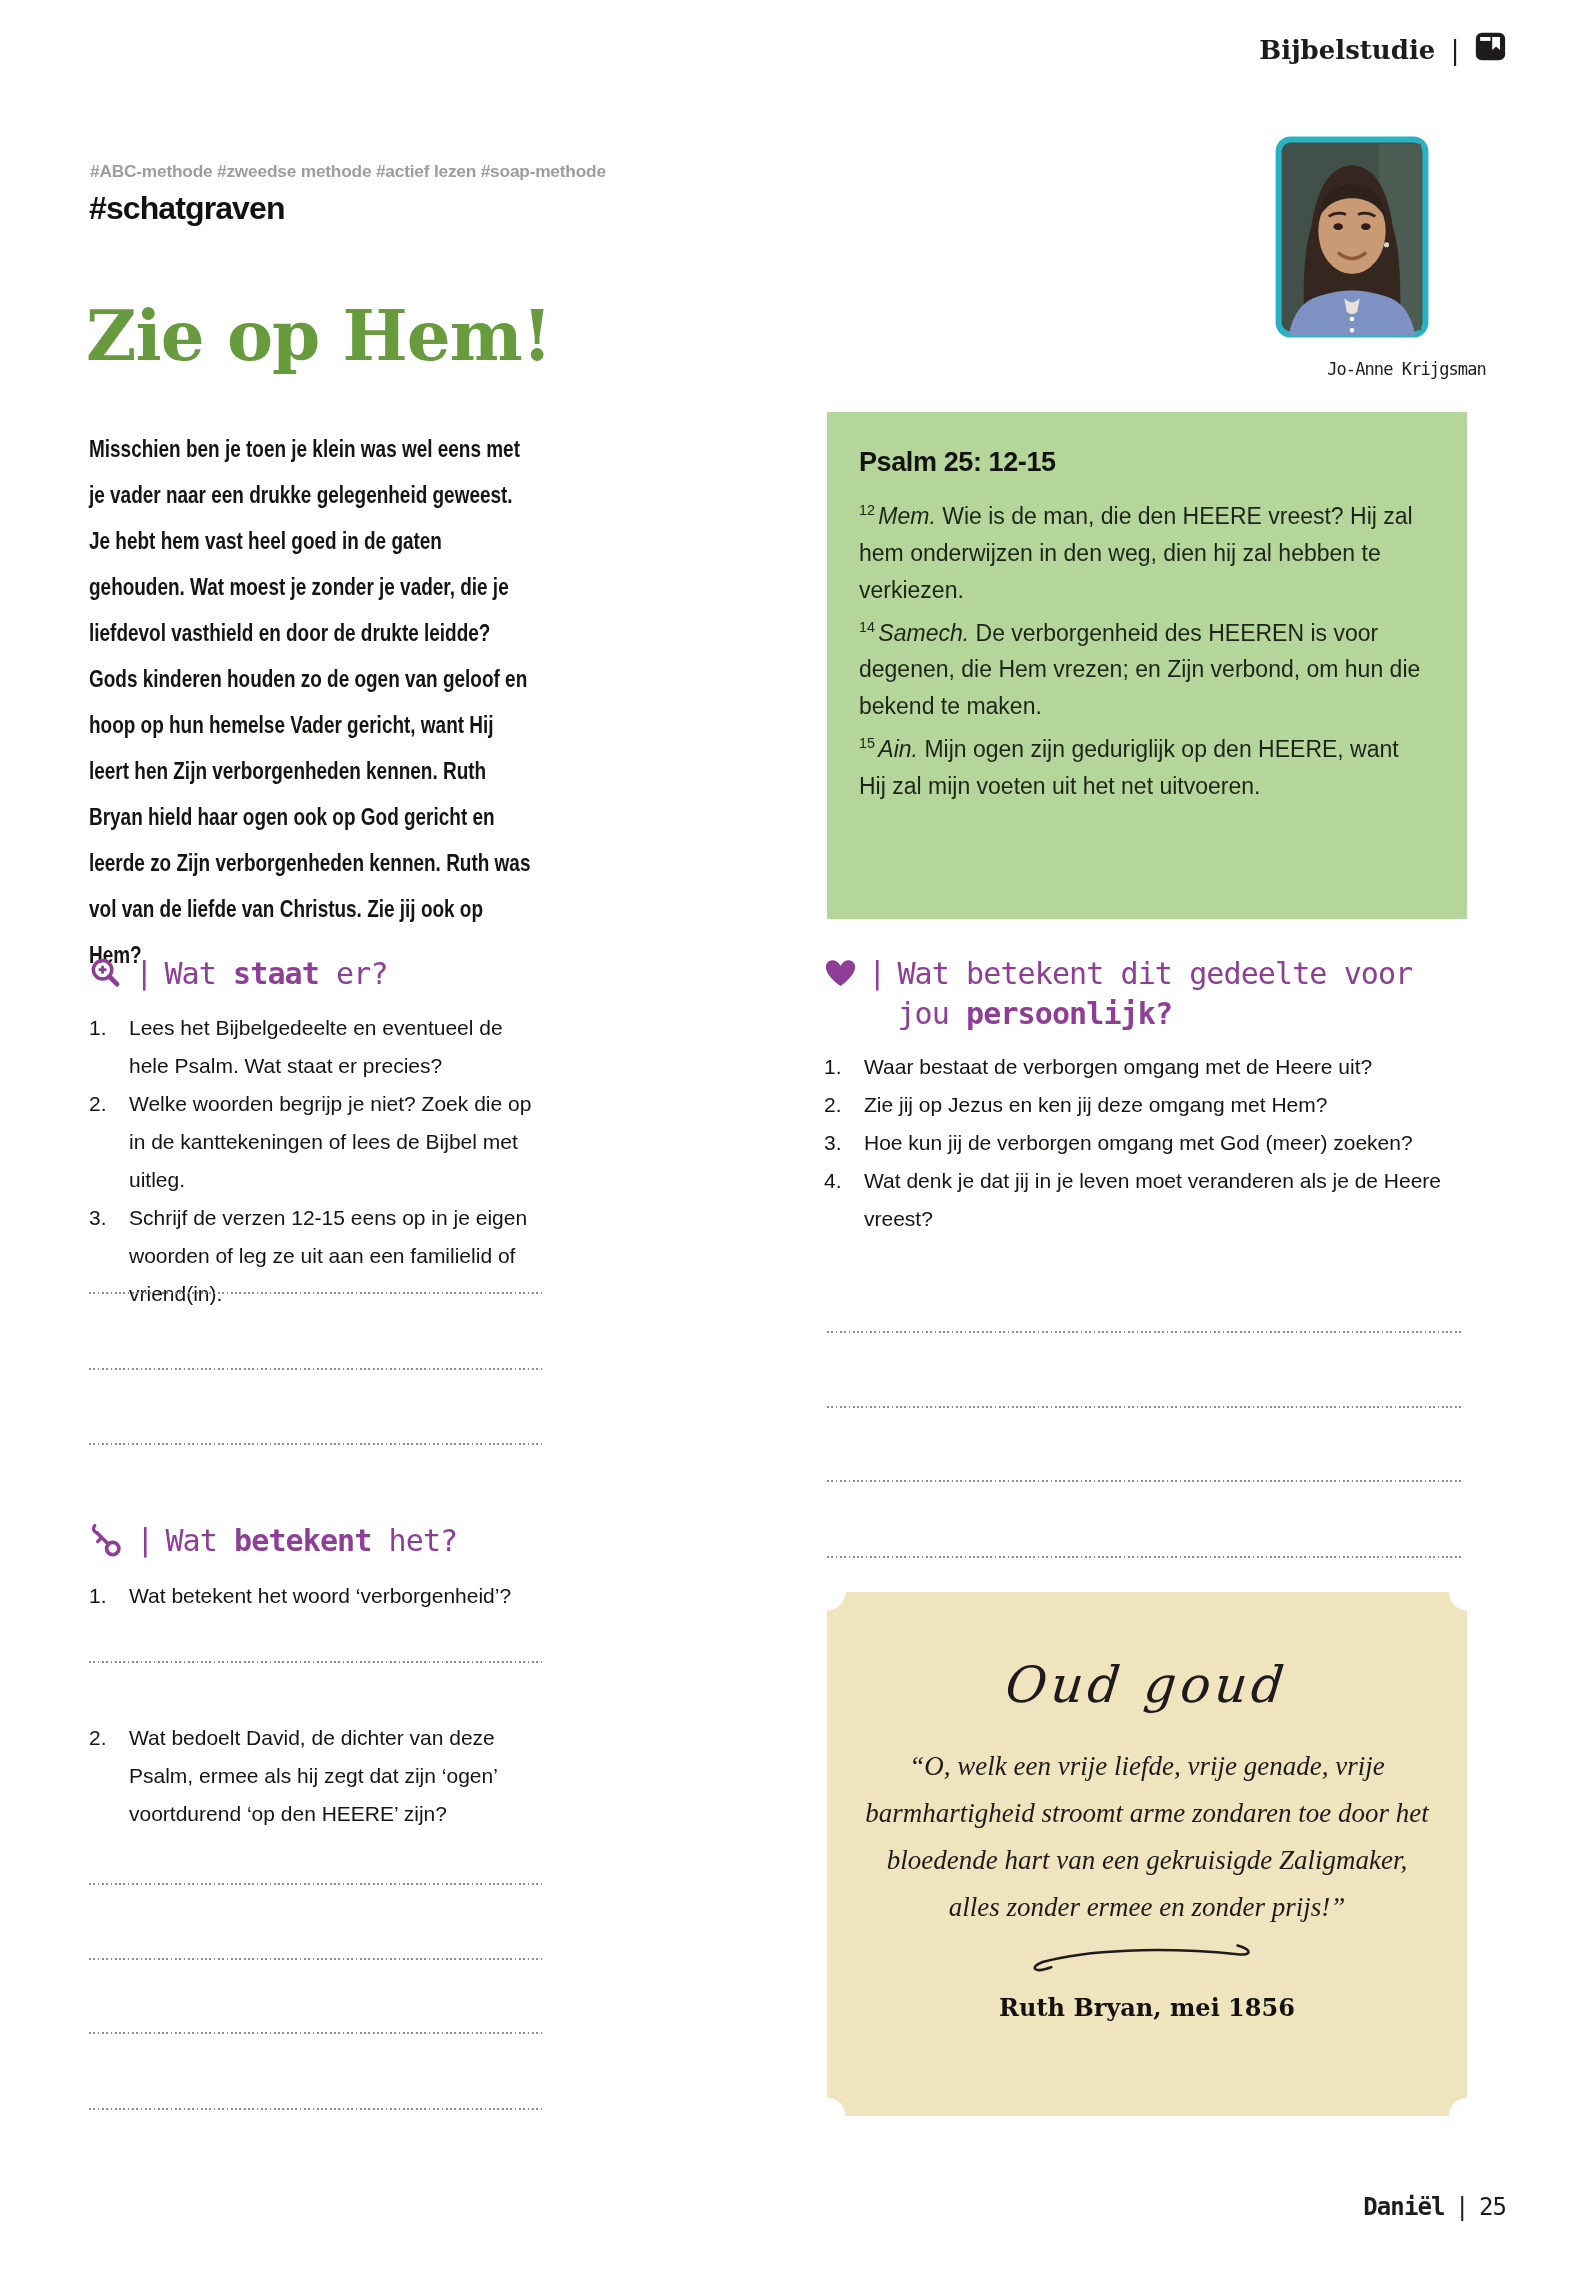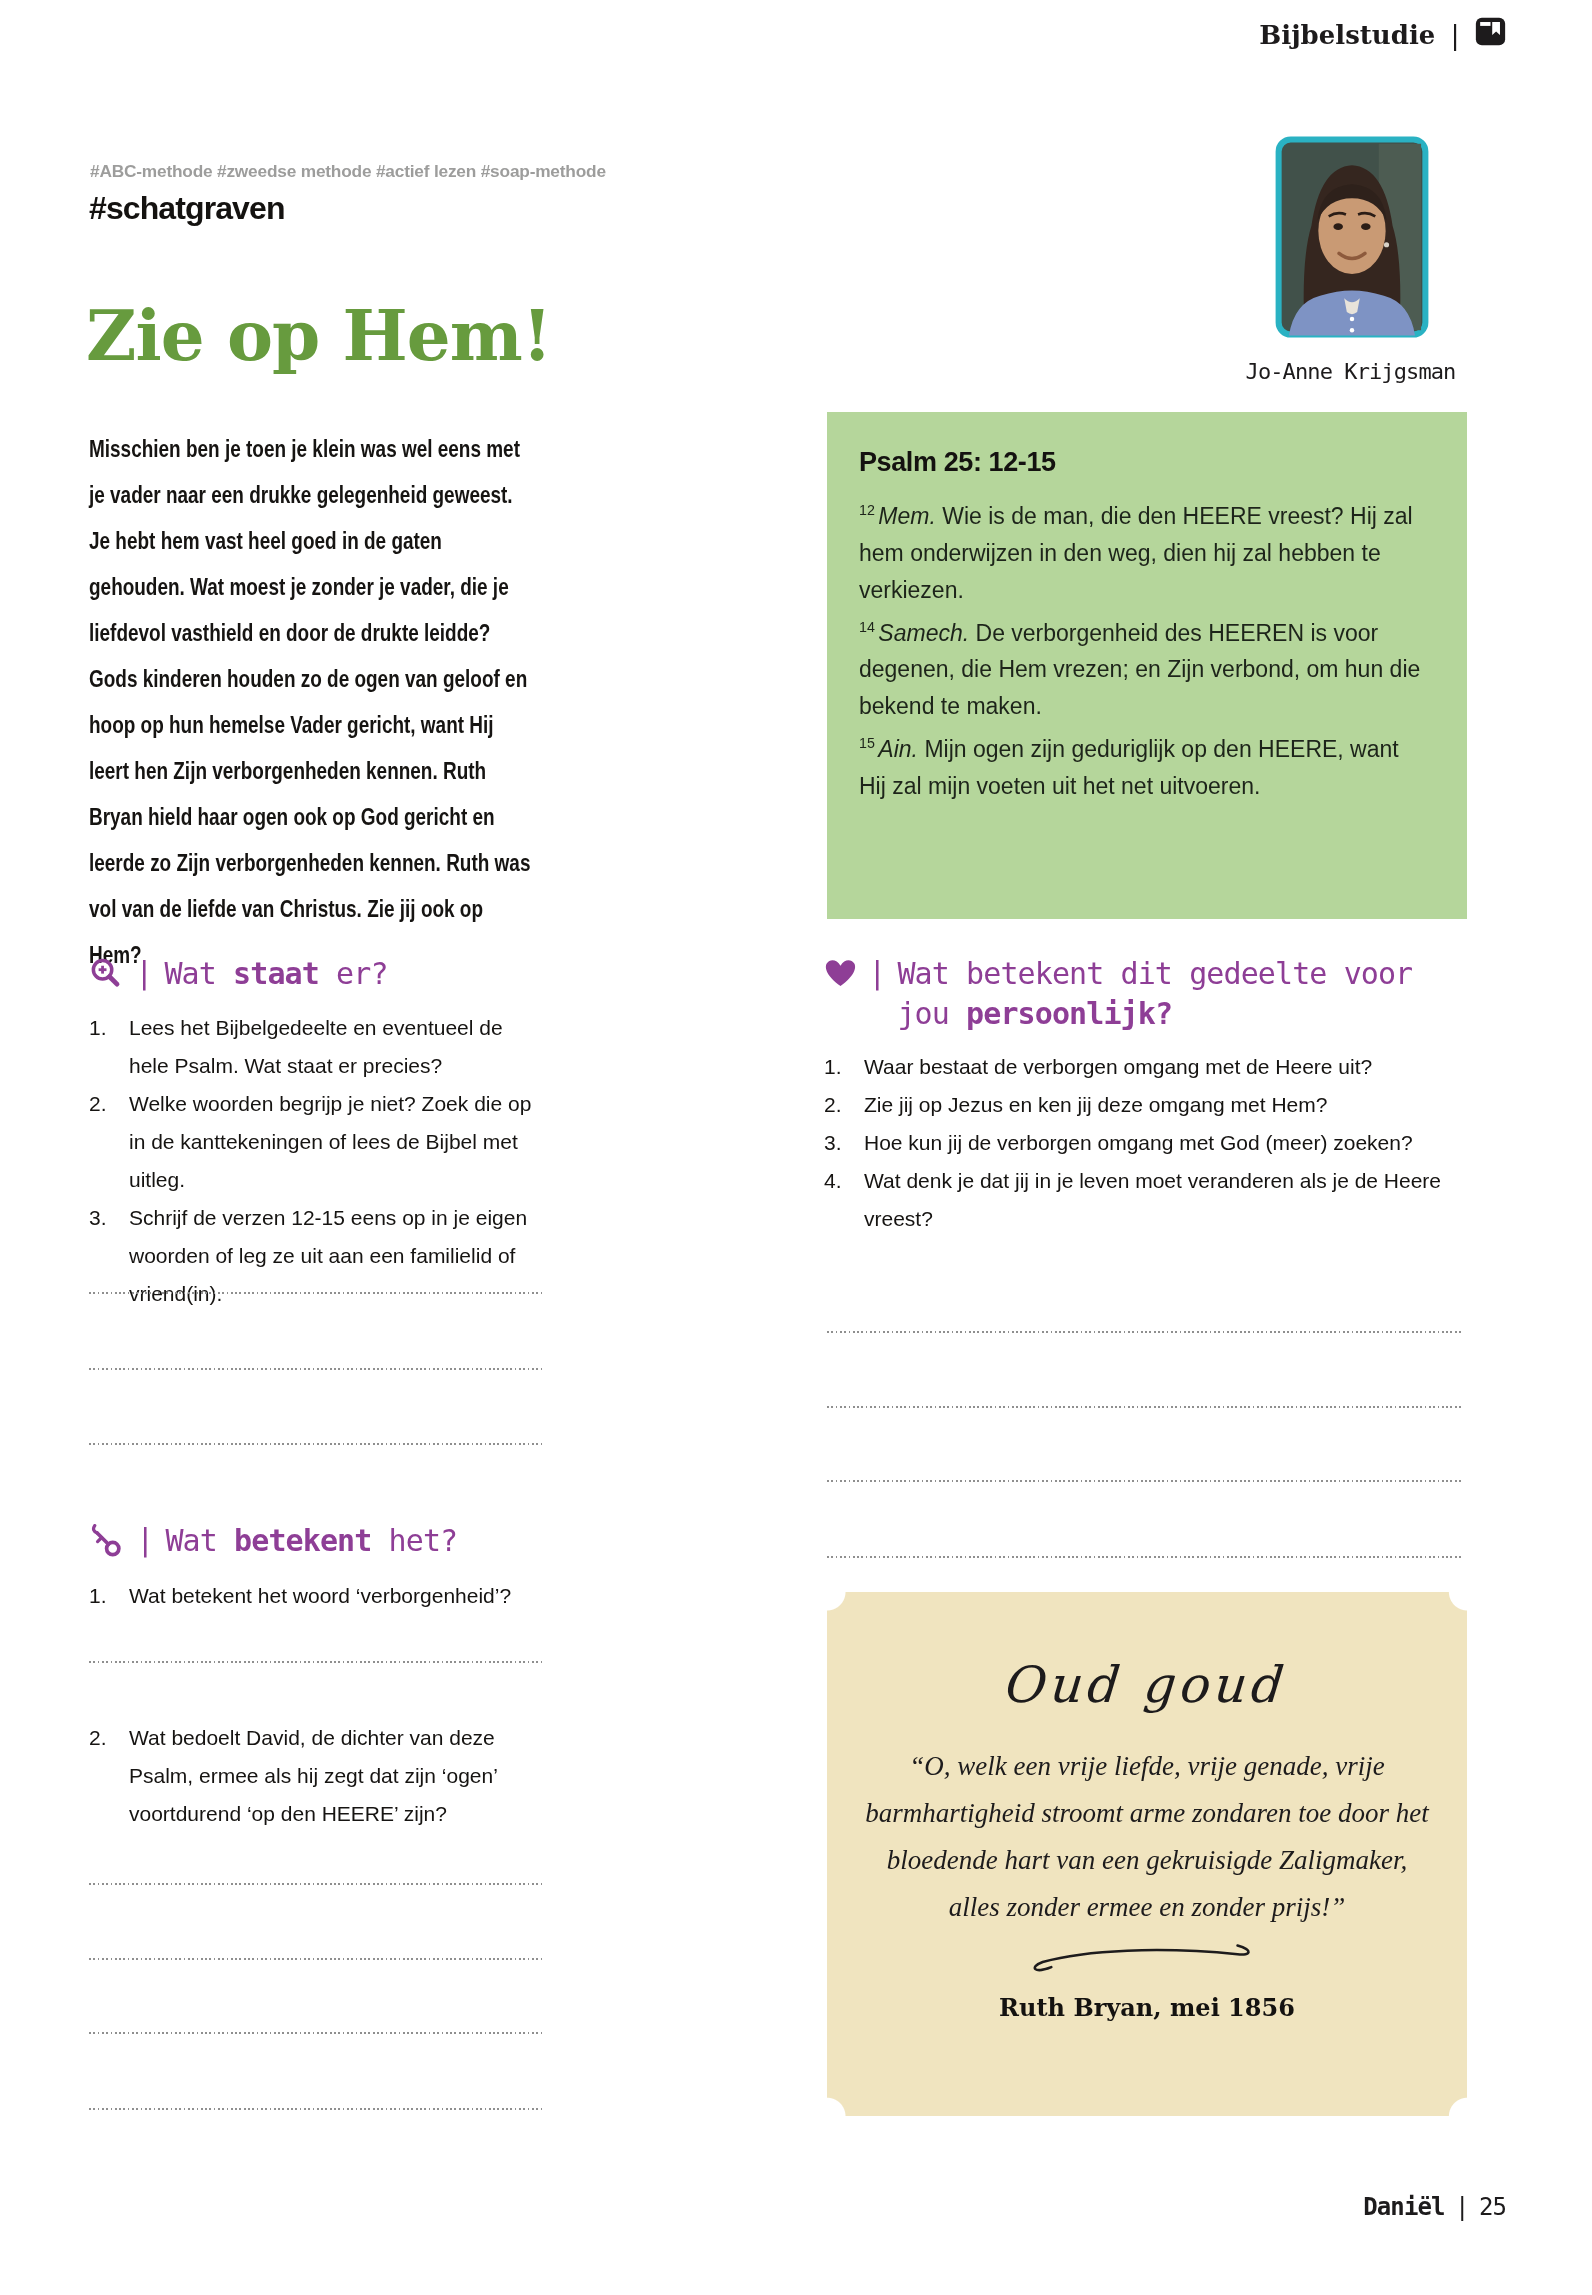--- a/index.html
+++ b/index.html
@@ -2,34 +2,34 @@
 <html style="font-size:14px"><head>
 <meta charset="utf-8">
 <style>
   html,body { margin:0; padding:0; background:#e8e8e8; }
   .page {
     position:relative; width:1592px; height:2295px; background:#ffffff;
     font-family:"Liberation Sans", sans-serif; color:#1d1b1c; overflow:hidden;
     margin:0 auto;
   }
   
-  .header { position:absolute; top:16px; right:86px; display:flex; align-items:center; gap:12px;
+  .header { position:absolute; top:31px; right:86px; display:flex; align-items:center; gap:12px;
     font-family:"DejaVu Serif", serif; font-weight:bold; font-size:26px; color:#1d1b1c; }
   .header .hsep { font-family:"DejaVu Sans Mono", monospace; font-weight:normal; font-size:26px; }
   
   .tags { position:absolute; left:90px; top:161px; font-size:17.3px; font-weight:bold; color:#9d9d9c; letter-spacing:-0.2px; }
   .main-tag { position:absolute; left:89px; top:190px; font-size:32px; font-weight:bold; color:#141210; letter-spacing:-0.9px; }
   .title { position:absolute; left:86px; top:249px; font-family:"DejaVu Serif", serif; font-weight:bold; font-size:69px; color:#679b3e; letter-spacing:-0.9px; }
   
   .intro { position:absolute; left:89px; top:402px; width:565px; font-weight:bold; font-size:24px; line-height:46px;
     transform:scaleX(0.79); transform-origin:0 0; color:#161412; }
   
   .photo { position:absolute; left:1275px; top:136px; width:154px; height:202px; }
-  .caption { position:absolute; left:1208px; top:359px; width:285px; text-align:center;
-    font-family:"DejaVu Sans Mono", monospace; font-size:22px; color:#1d1b1c; letter-spacing:-0.9px; }
+  .caption { position:absolute; left:1264px; top:359px; width:285px; text-align:center;
+    font-family:"DejaVu Sans Mono", monospace; font-size:17px; color:#1d1b1c; letter-spacing:-0.9px; }
   
   .scripture { position:absolute; left:827px; top:412px; width:640px; height:507px; background:#b5d69b;
     box-sizing:border-box; padding:35px 36px 0 32px; }
   .scripture h3 { margin:0 0 14px 0; font-size:27px; font-weight:bold; color:#141210; letter-spacing:-0.4px; }
   .verse { margin:0; font-size:23px; line-height:37px; color:#1d241a; }
   .verse sup { font-size:0.62em; margin-right:3.5px; }
   .vw { font-style:italic; }
   
   .sec-head { display:flex; align-items:flex-start; gap:11.2px; color:#8e3e96;
     font-family:"DejaVu Sans Mono", monospace; }

